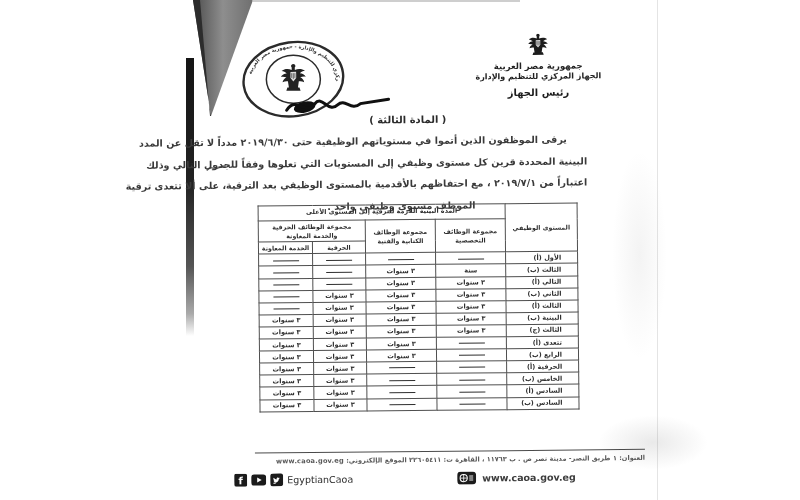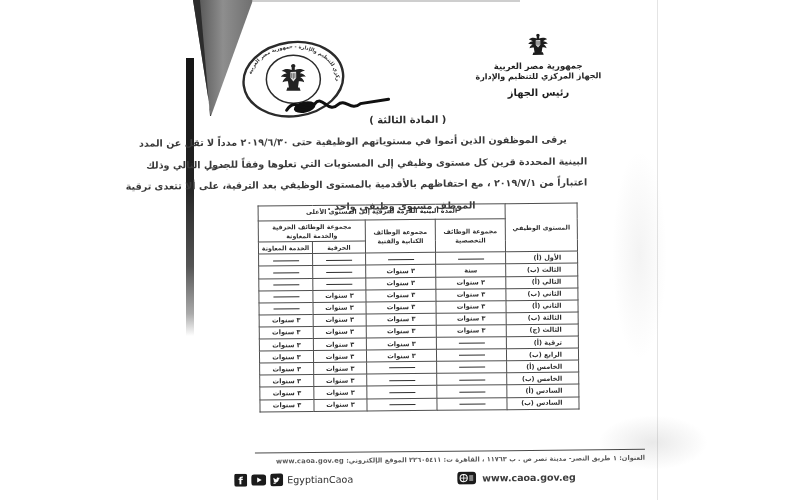--- a/index.html
+++ b/index.html
@@ -173,56 +173,56 @@
             <td><span class="dash"></span></td>
           </tr>
           <tr>
             <td class="level-cell">الثاني (ب)</td>
             <td>٣ سنوات</td>
             <td>٣ سنوات</td>
             <td>٣ سنوات</td>
             <td><span class="dash"></span></td>
           </tr>
           <tr>
-            <td class="level-cell">الثاني (أ)</td>
-            <td>٣ سنوات</td>
-            <td>٣ سنوات</td>
-            <td>٣ سنوات</td>
-            <td><span class="dash"></span></td>
-          </tr>
-          <tr>
-            <td class="level-cell">الثالثة (ب)</td>
+            <td class="level-cell">الثالث (أ)</td>
+            <td>٣ سنوات</td>
+            <td>٣ سنوات</td>
+            <td>٣ سنوات</td>
+            <td><span class="dash"></span></td>
+          </tr>
+          <tr>
+            <td class="level-cell">البينية (ب)</td>
             <td>٣ سنوات</td>
             <td>٣ سنوات</td>
             <td>٣ سنوات</td>
             <td>٣ سنوات</td>
           </tr>
           <tr>
             <td class="level-cell">الثالث (ج)</td>
             <td>٣ سنوات</td>
             <td>٣ سنوات</td>
             <td>٣ سنوات</td>
             <td>٣ سنوات</td>
           </tr>
           <tr>
-            <td class="level-cell">ترقية (أ)</td>
+            <td class="level-cell">تتعدى (أ)</td>
             <td><span class="dash"></span></td>
             <td>٣ سنوات</td>
             <td>٣ سنوات</td>
             <td>٣ سنوات</td>
           </tr>
           <tr>
             <td class="level-cell">الرابع (ب)</td>
             <td><span class="dash"></span></td>
             <td>٣ سنوات</td>
             <td>٣ سنوات</td>
             <td>٣ سنوات</td>
           </tr>
           <tr>
-            <td class="level-cell">الخامس (أ)</td>
+            <td class="level-cell">الحرفية (أ)</td>
             <td><span class="dash"></span></td>
             <td><span class="dash"></span></td>
             <td>٣ سنوات</td>
             <td>٣ سنوات</td>
           </tr>
           <tr>
             <td class="level-cell">الخامس (ب)</td>
             <td><span class="dash"></span></td>
             <td><span class="dash"></span></td>
             <td>٣ سنوات</td>

